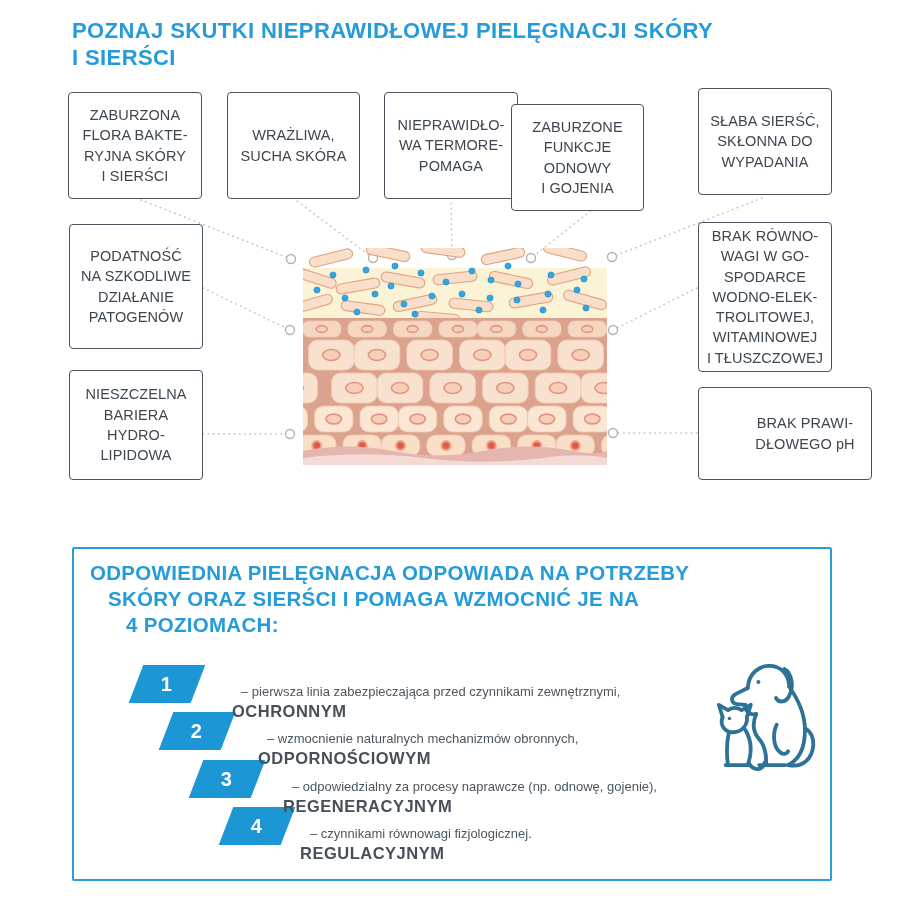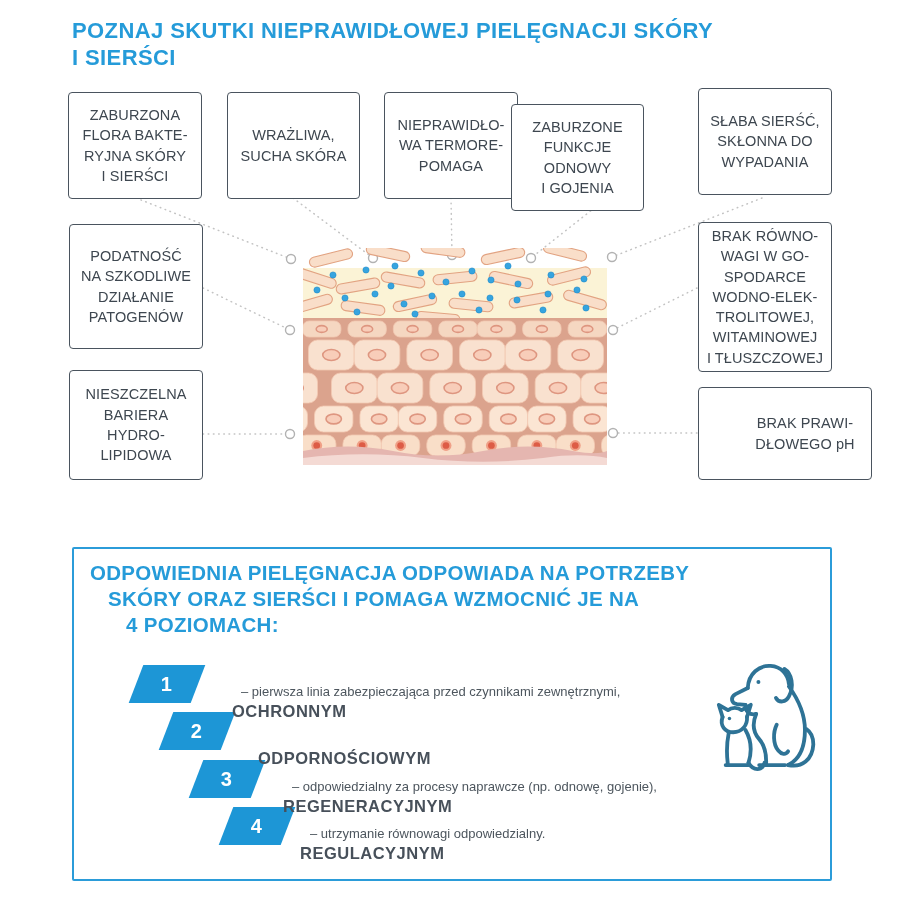--- a/index.html
+++ b/index.html
@@ -312,24 +312,25 @@
   <div class="abs badge p3">
       <span>3</span>
     </div>
   <div class="abs badge p4">
       <span>4</span>
     </div>
 
   <div class="abs lvl-title t1">OCHRONNYM</div>
   <div class="abs lvl-desc  d1">– pierwsza linia zabezpieczająca przed czynnikami zewnętrznymi,</div>
   <div class="abs lvl-title t2">ODPORNOŚCIOWYM</div>
+  <div class="abs lvl-desc  d2">– wzmocnienie naturalnych mechanizmów obronnych,</div>
   <div class="abs lvl-title t3">REGENERACYJNYM</div>
   <div class="abs lvl-desc  d3">– odpowiedzialny za procesy naprawcze (np. odnowę, gojenie),</div>
   <div class="abs lvl-title t4">REGULACYJNYM</div>
-  <div class="abs lvl-desc  d4">– utrzymanie równowagi odpowiedzialny.</div>
+  <div class="abs lvl-desc  d4">– czynnikami równowagi fizjologicznej.</div>
 
   <svg class="abs pets" viewBox="0 0 150 160" xmlns="http://www.w3.org/2000/svg" fill="none" stroke="#2E7396" stroke-width="5" stroke-linecap="round" stroke-linejoin="round">
 
     <path d="M55,42 L39,50 C32,54 33,62 41,63 L52,64"></path>
     <path d="M52,64 C51,73 58,78 66,76"></path>
     <path d="M55,42 C56,23 70,12 85,13 C99,14 108,24 109,37"></path>
     <path d="M103,17 C113,23 116,40 109,53 C105,61 96,62 92,55"></path>
     <circle cx="69" cy="34" r="2.6" fill="#2E7396" stroke="none"></circle>
     <path d="M109,40 C122,58 130,76 130,97 C130,120 122,136 108,143"></path>
     <path d="M66,76 C61,88 62,100 70,109 C77,117 80,126 79,143"></path>

